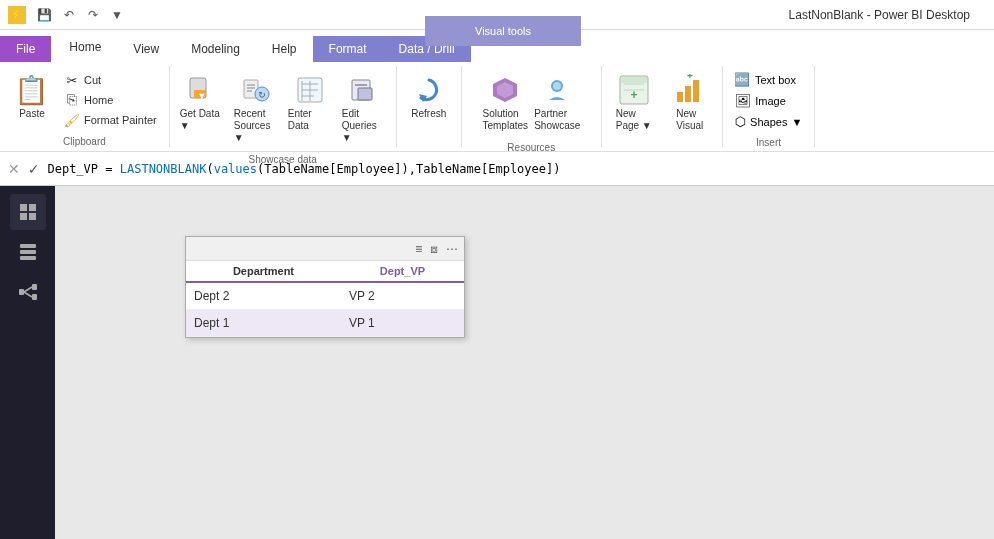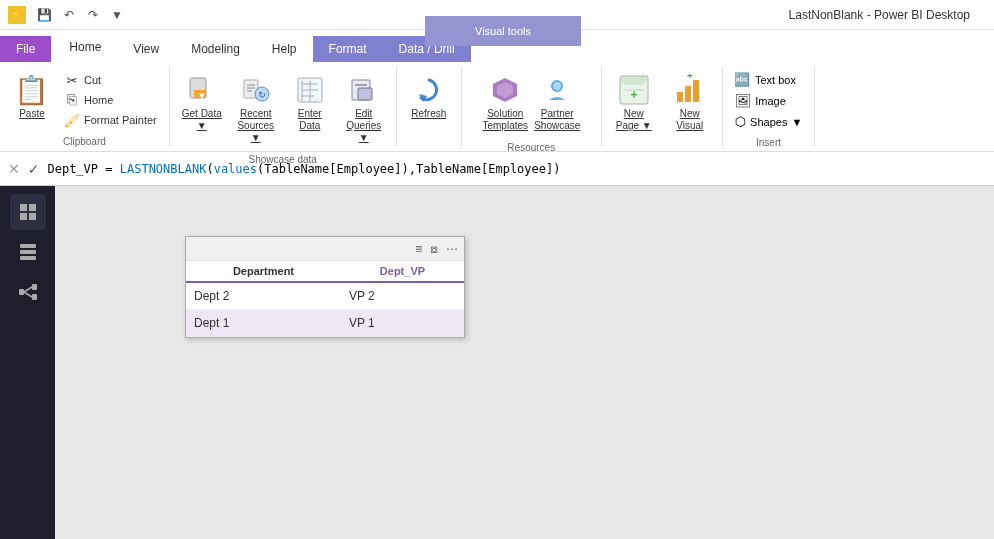--- a/index.html
+++ b/index.html
@@ -125,24 +125,22 @@
     .ribbon-btn-large .btn-icon {
       width: 32px;
       height: 32px;
       display: flex;
       align-items: center;
       justify-content: center;
       font-size: 20px;
     }
     .ribbon-btn-large .btn-label {
       font-size: 10px;
-      text-align: center;
       color: #333;
       line-height: 1.2;
-      text-decoration: underline;
     }
     .ribbon-btn-small {
       display: flex;
       flex-direction: row;
       align-items: center;
       gap: 4px;
       cursor: pointer;
       border-radius: 2px;
       padding: 2px 4px;
       font-size: 11px;

